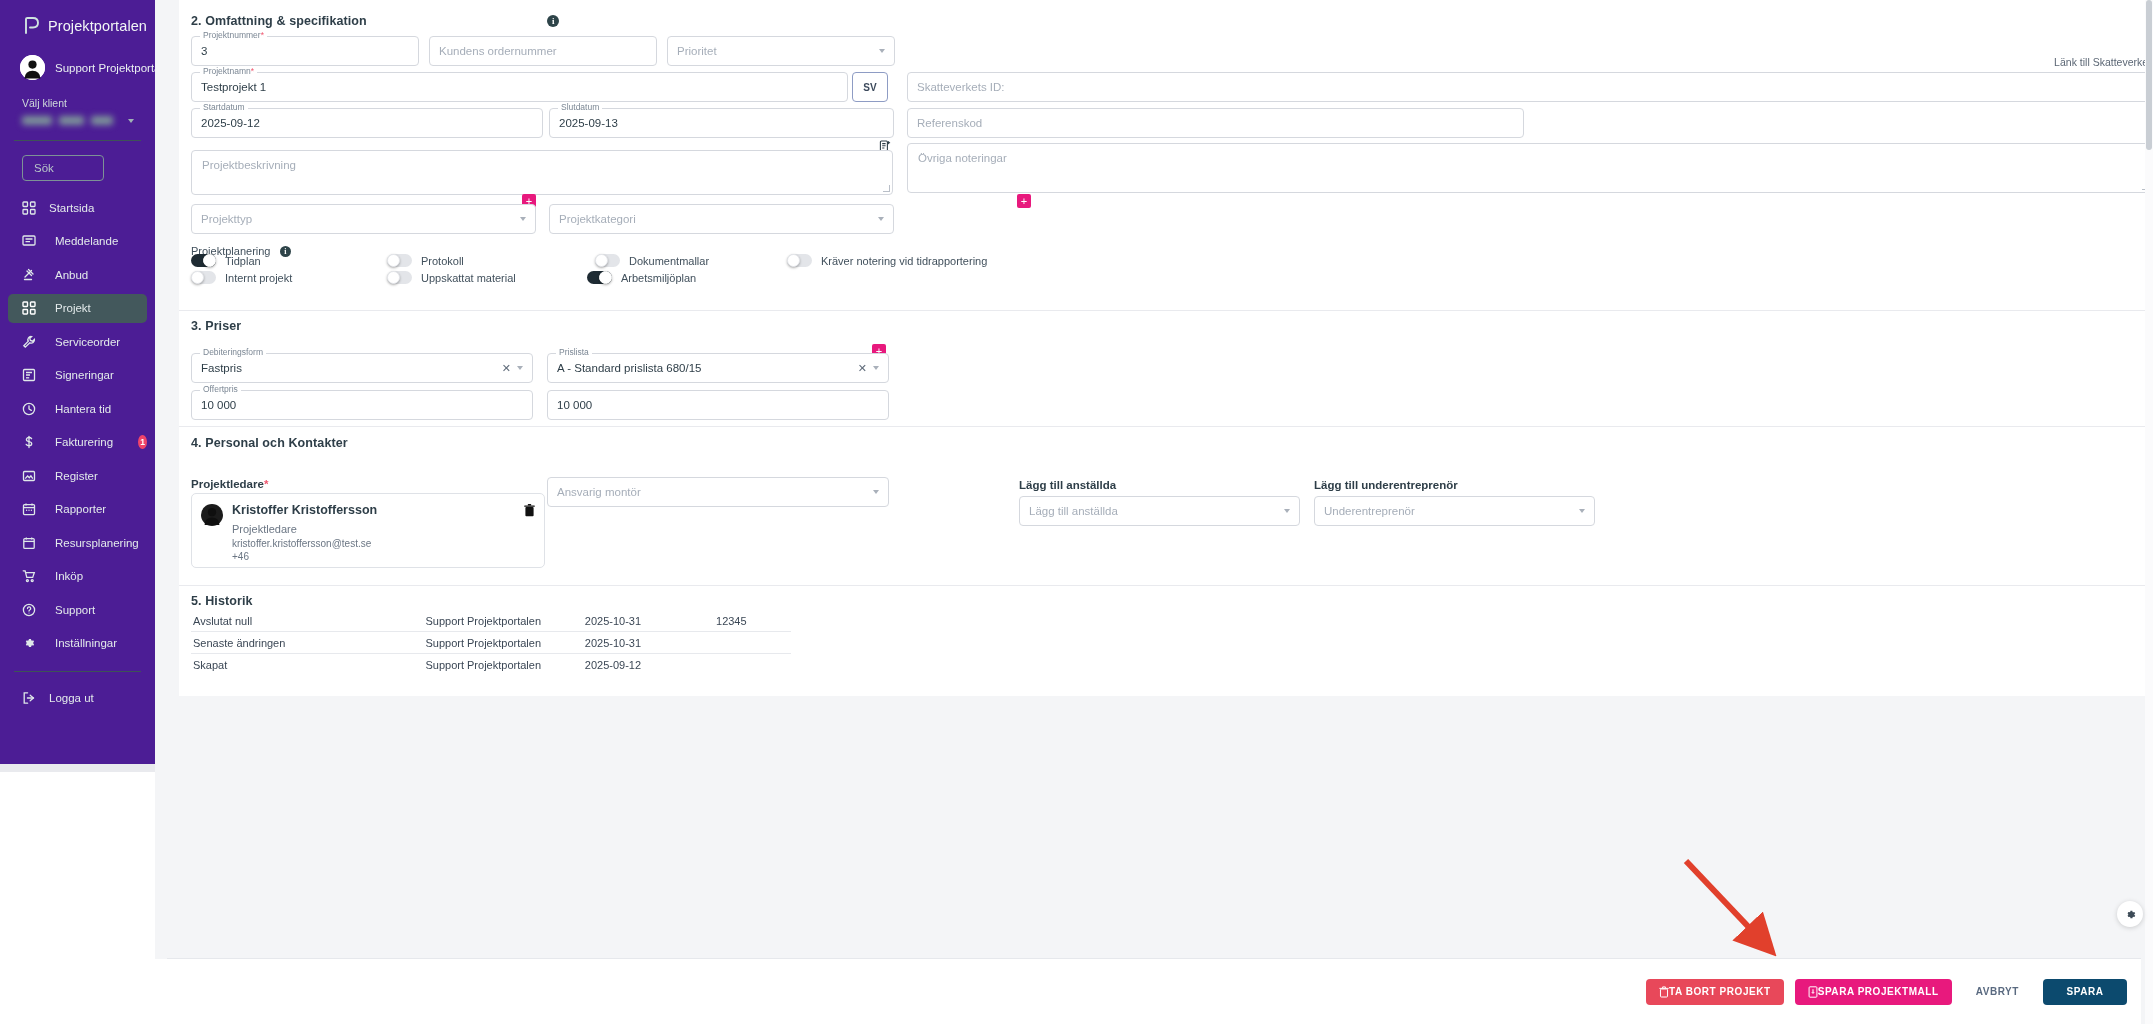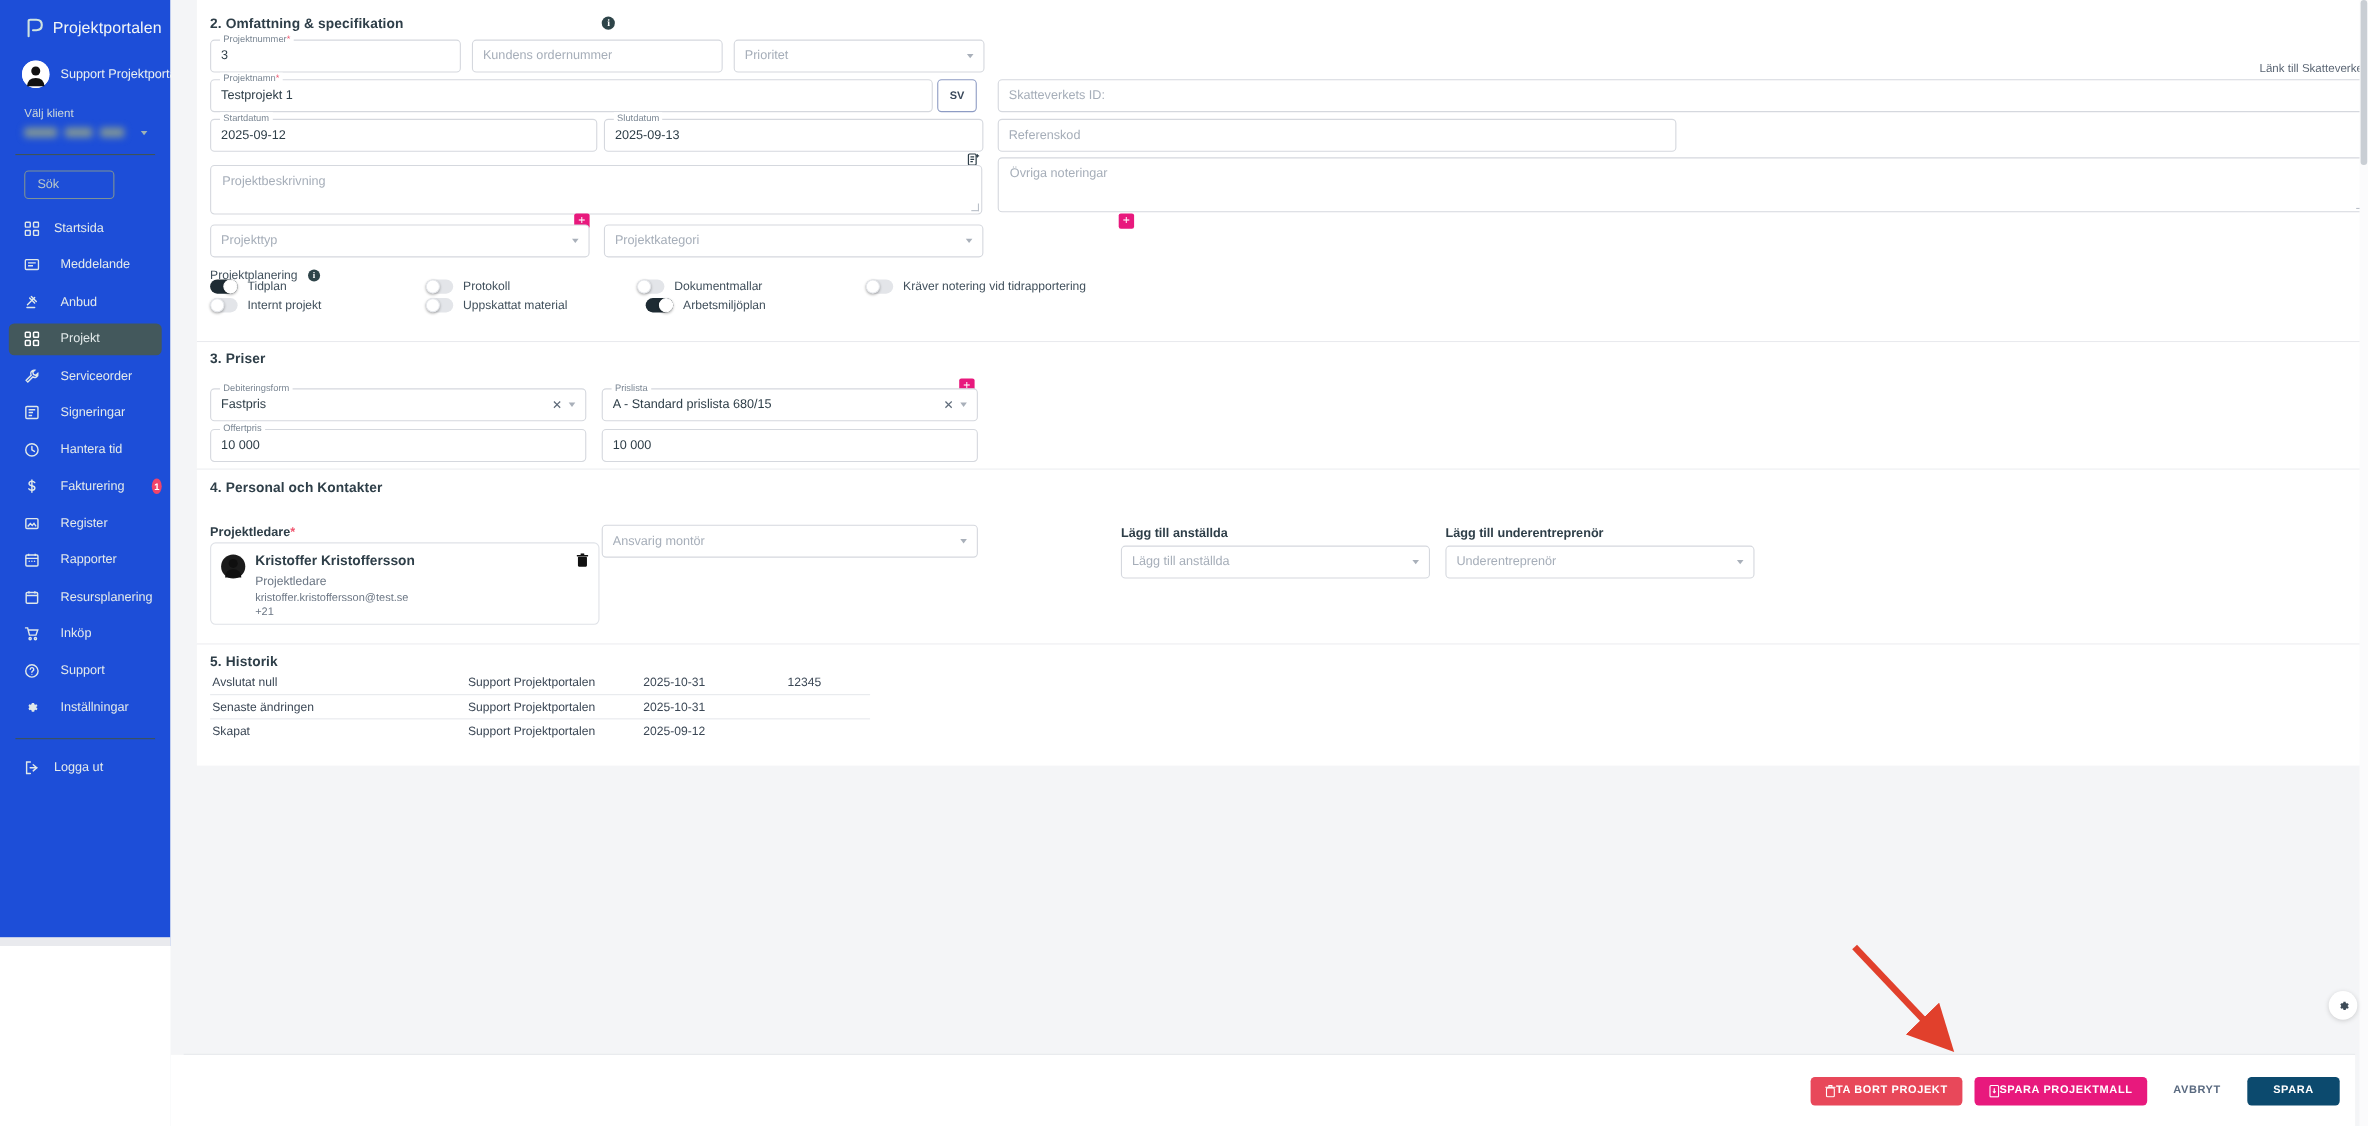--- a/index.html
+++ b/index.html
@@ -6,22 +6,22 @@
   html, body {
     width: 2153px; height: 1024px;
     font-family: "Liberation Sans", sans-serif;
     background: #ffffff;
     overflow: hidden;
   }
   .app { display: flex; width: 2153px; height: 1024px; position: relative; }
 
   
   .sidebar {
-    width: 155px; flex: 0 0 155px; height: 860px;
-    background: #1d4ed8; color: #e8eeef;
+    width: 155px; flex: 0 0 155px; height: 772px;
+    background: #4c1d95; color: #e8eeef;
     display: flex; flex-direction: column;
     position: relative;
   }
   .brand { display: flex; align-items: center; gap: 7px; padding: 16px 0 0 22px; }
   .brand-logo {
     width: 19px; height: 19px; position: relative; flex: 0 0 19px;
   }
   .brand-logo svg { display:block; }
   .brand-name { font-size: 14.5px; letter-spacing: .1px; color: #f2f6f6; }
 
@@ -551,21 +551,21 @@
             <span class="knob"></span>
           </span>
         <span class="tgl-lbl">Tidplan</span>
       </div>
       <div class="tgl-row" style="left:208px; top:254px;">
         <span class="tgl">
             <span class="knob"></span>
           </span>
         <span class="tgl-lbl">Protokoll</span>
       </div>
-      <div class="tgl-row" style="left:400px; top:254px;">
+      <div class="tgl-row" style="left:416px; top:254px;">
         <span class="tgl">
             <span class="knob"></span>
           </span>
         <span class="tgl-lbl">Dokumentmallar</span>
       </div>
       <div class="tgl-row" style="left:608px; top:254px;">
         <span class="tgl">
             <span class="knob"></span>
           </span>
         <span class="tgl-lbl">Kräver notering vid tidrapportering</span>
@@ -634,21 +634,21 @@
       <div class="person-card" style="left:12px; top:66px; width:354px; height:75px;">
         <span class="person-av">
           <svg width="22" height="22" viewBox="0 0 22 22">
             <circle cx="11" cy="8.2" r="4.1" fill="#0f0f0f"></circle>
             <path d="M3.6 21 Q4 13.6 11 13.6 Q18 13.6 18.4 21 Z" fill="#0f0f0f"></path>
           </svg>
         </span>
         <span class="p-name">Kristoffer Kristoffersson</span>
         <span class="p-role">Projektledare</span>
         <span class="p-mail">kristoffer.kristoffersson@test.se</span>
-        <span class="p-tel">+21</span>
+        <span class="p-tel">+46</span>
         <span class="trash-btn">
           <svg width="11" height="13" viewBox="0 0 11 13" fill="#111">
             <rect x="1.4" y="3.1" width="8.2" height="9.1" rx="1"></rect>
             <rect x="0.2" y="1.5" width="10.6" height="1.3" rx=".5"></rect>
             <rect x="3.8" y="0" width="3.4" height="1.5" rx=".5"></rect>
           </svg>
         </span>
       </div>
 
       <div class="fld" style="left:368px; top:50px; width:342px; position:absolute;">

